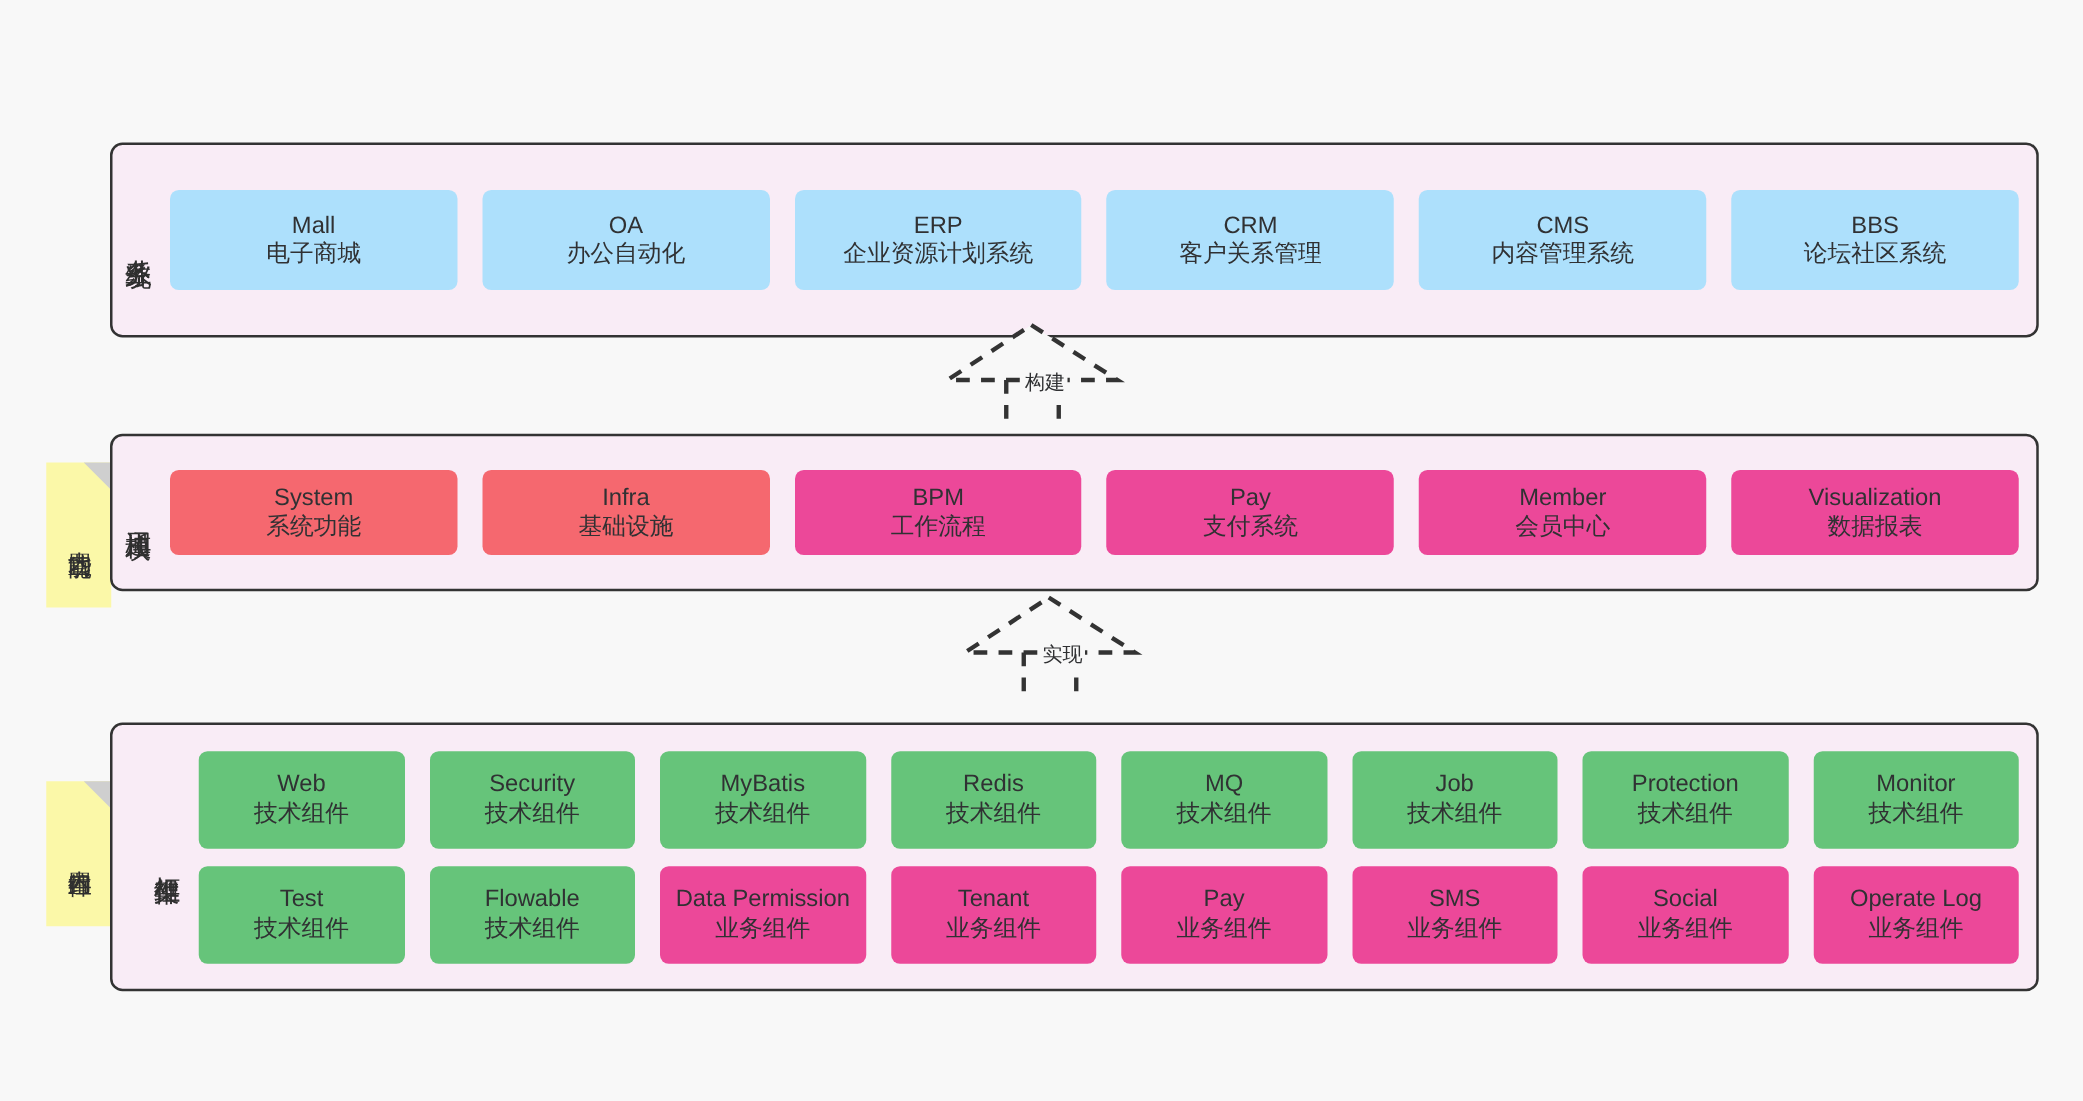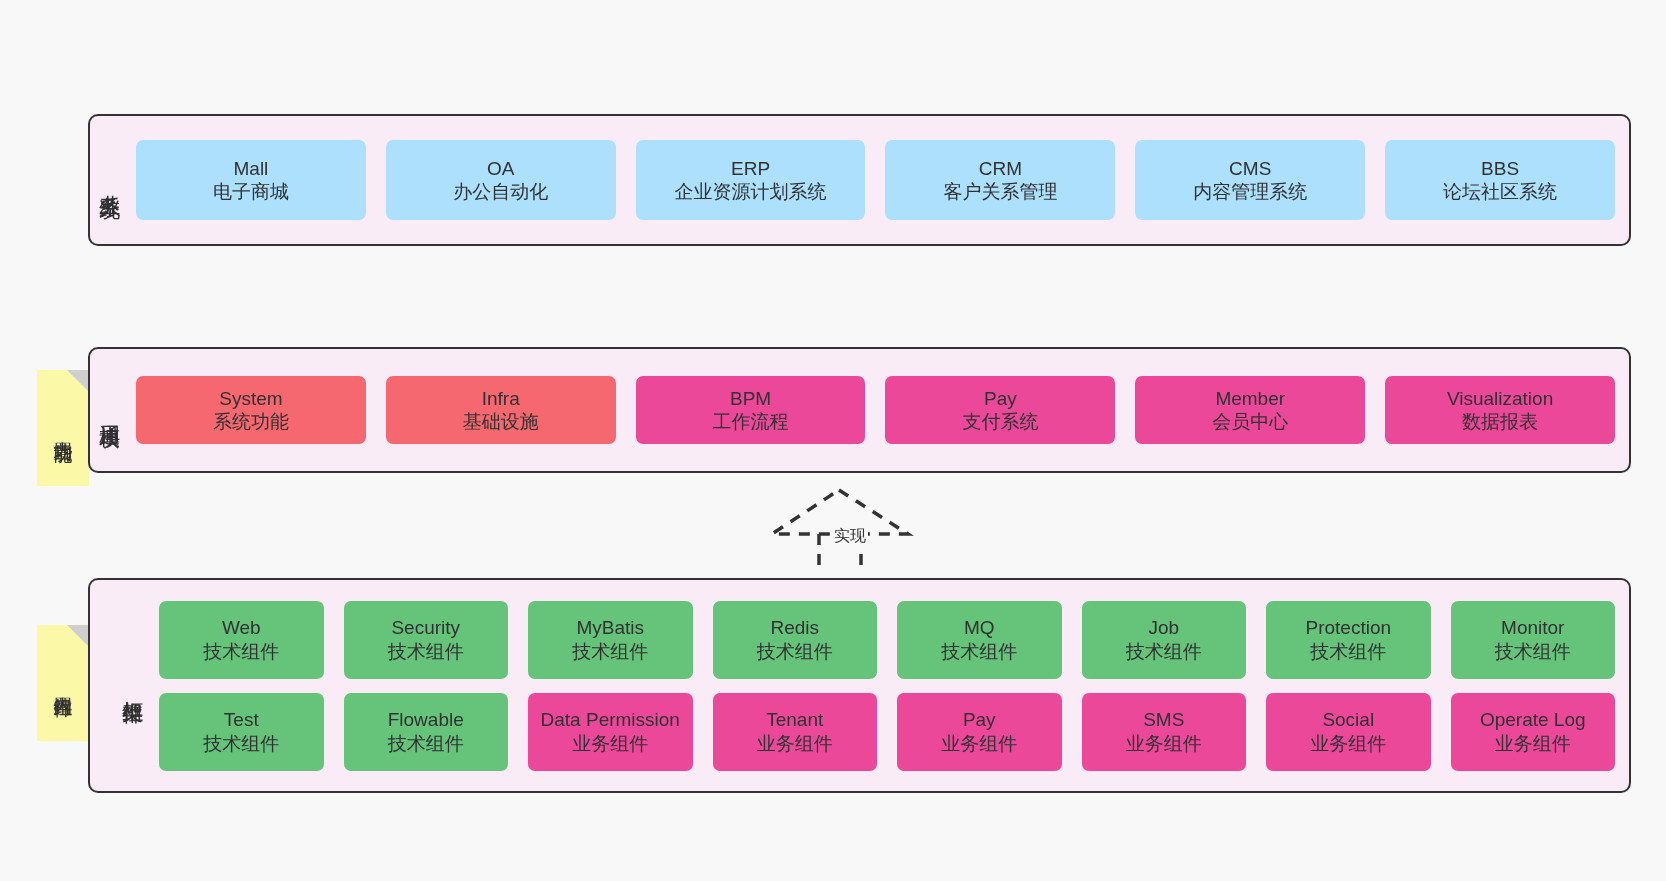--- a/index.html
+++ b/index.html
@@ -117,21 +117,21 @@
     padding: 0 2px;
     white-space: nowrap;
     user-select: none;
   }
 </style>
 </head>
 <body>
 
 <div class="canvas">
 
-  <div class="layer" id="layer-business" style="left:88px; top:114px; width:1543px; height:132px;">
+  <div class="layer" id="layer-business" style="left:88px; top:114px; width:1543px; height:156px;">
     <div class="layer-title">业务系统</div>
     <div class="layer-body">
       <div class="row">
         <div class="cell">
           <div class="card c-blue h-biz">
             <span class="l1">Mall</span>
             <span class="l2">电子商城</span>
           </div>
         </div>
         <div class="cell">
@@ -161,20 +161,29 @@
         <div class="cell">
           <div class="card c-blue h-biz">
             <span class="l1">BBS</span>
             <span class="l2">论坛社区系统</span>
           </div>
         </div>
       </div>
     </div>
   </div>
 
+  <div class="connector" style="left:756px; top:258px; width:150px; height:86px;">
+    <svg width="150" height="86" viewBox="0 0 150 86">
+
+      <polygon points="69,2 138,46 2,46" fill="#f8f8f8" stroke="#333333" stroke-width="3.5" stroke-dasharray="11 9" stroke-linejoin="miter"></polygon>
+
+      <path d="M49,46 L49,86 M91,46 L91,86" fill="none" stroke="#333333" stroke-width="3.5" stroke-dasharray="11 9"></path>
+    </svg>
+    <span class="conn-label" style="left:62px; top:38px;">构建</span>
+  </div>
 
   <div class="note" style="left:37px; top:370px; width:52px; height:116px;">
     <span class="fold"></span>
     <span>内置功能</span>
   </div>
 
   <div class="layer" id="layer-module" style="left:88px; top:347px; width:1543px; height:126px;">
     <div class="layer-title">通用模块</div>
     <div class="layer-body">
       <div class="row">
@@ -211,21 +220,21 @@
         <div class="cell">
           <div class="card c-pink h-mod">
             <span class="l1">Visualization</span>
             <span class="l2">数据报表</span>
           </div>
         </div>
       </div>
     </div>
   </div>
 
-  <div class="connector" style="left:770px; top:488px; width:150px; height:86px;">
+  <div class="connector" style="left:770px; top:476px; width:150px; height:86px;">
     <svg width="150" height="86" viewBox="0 0 150 86">
       <polygon points="69,2 138,46 2,46" fill="#f8f8f8" stroke="#333333" stroke-width="3.5" stroke-dasharray="11 9" stroke-linejoin="miter"></polygon>
       <path d="M49,46 L49,86 M91,46 L91,86" fill="none" stroke="#333333" stroke-width="3.5" stroke-dasharray="11 9"></path>
     </svg>
     <span class="conn-label" style="left:62px; top:38px;">实现</span>
   </div>
 
   <div class="note" style="left:37px; top:625px; width:52px; height:116px;">
     <span class="fold"></span>
     <span>内置组件</span>

